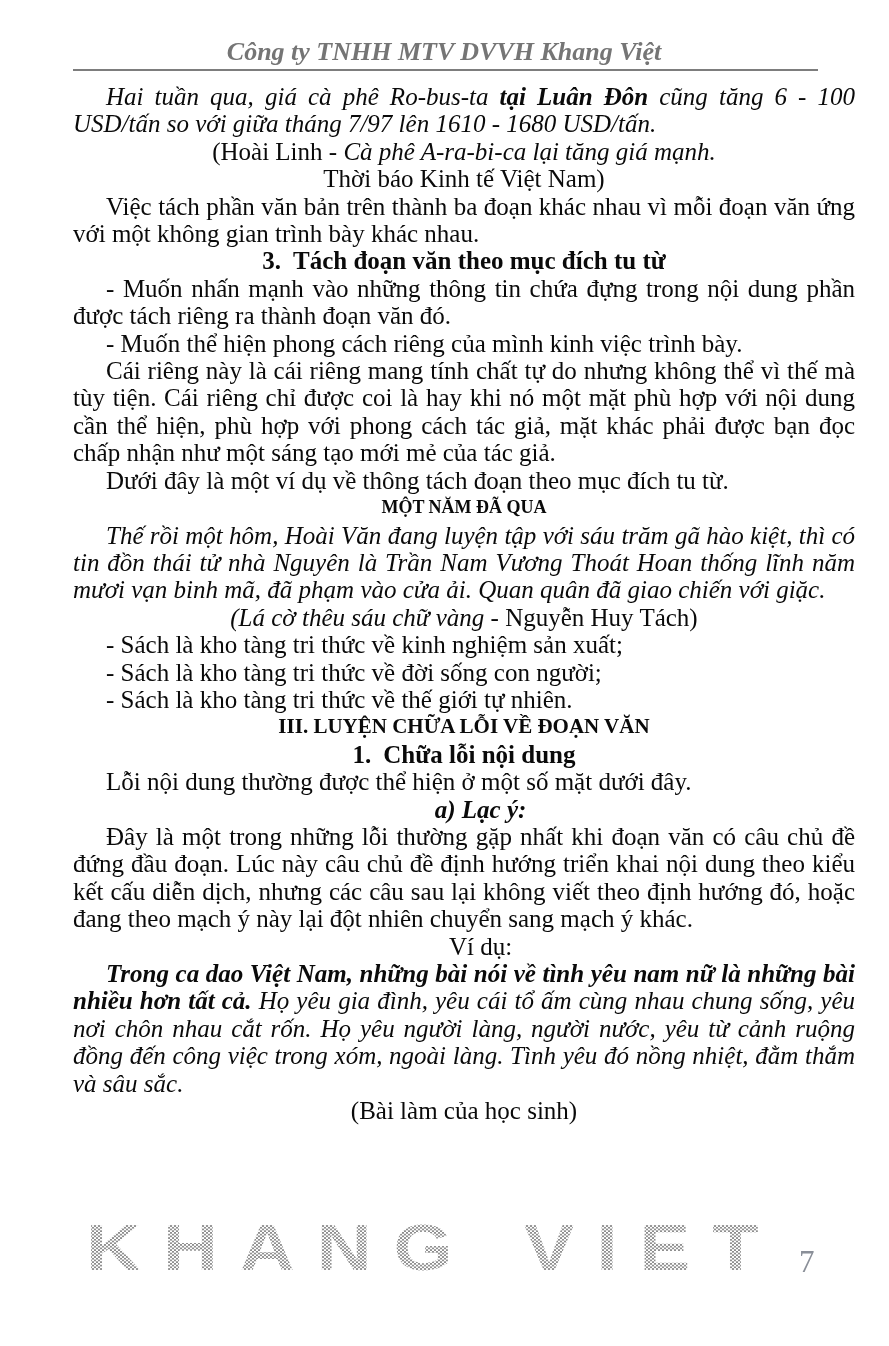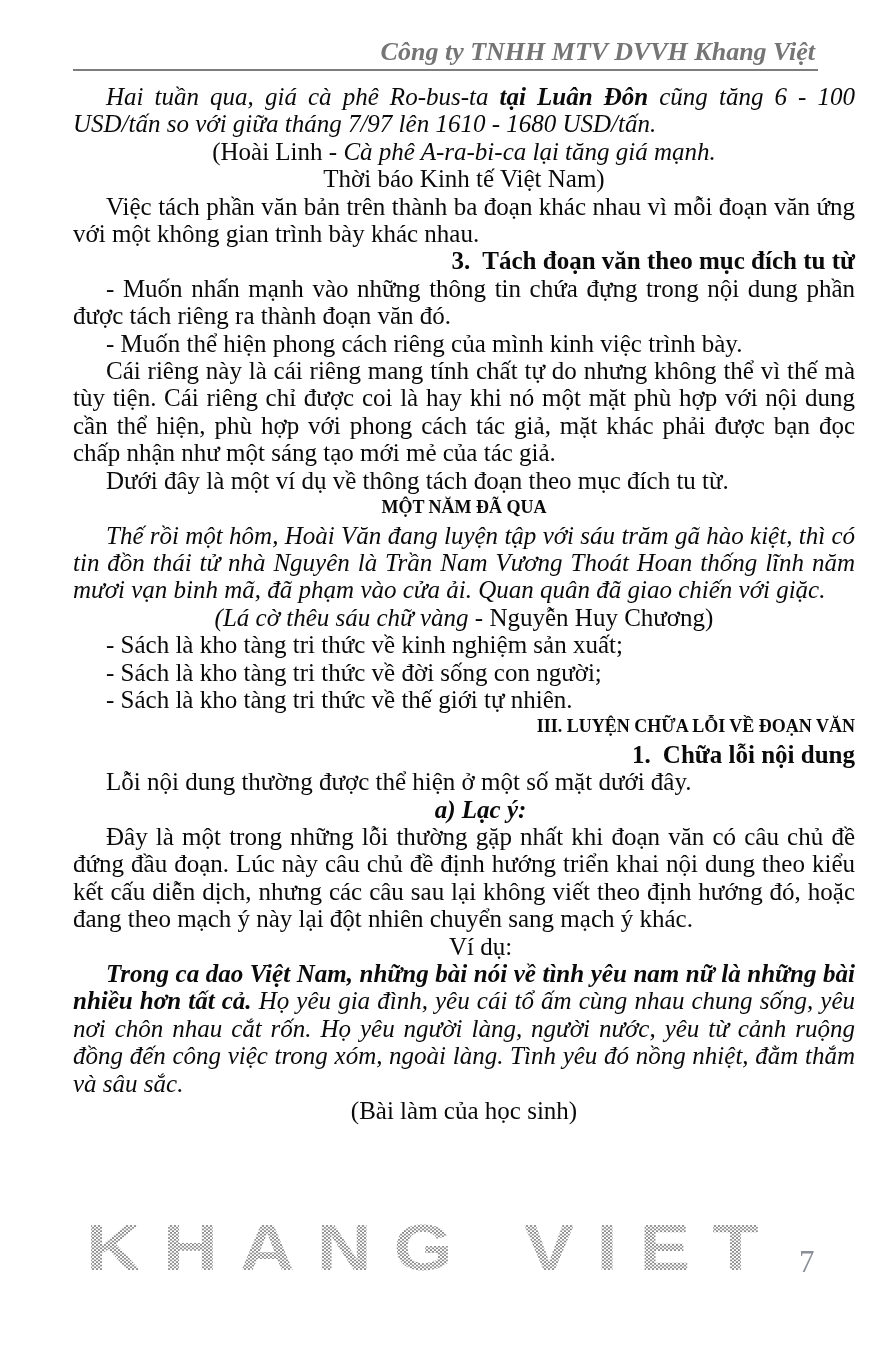--- a/index.html
+++ b/index.html
@@ -7,21 +7,21 @@
     position: relative;
     width: 889px;
     height: 1346px;
     background: #ffffff;
     overflow: hidden;
     font-family: "Liberation Serif", serif;
     color: #0a0a0a;
   }
   .header {
     margin: 38px 74px 0 73px;
-    text-align: right;
+    text-align: center;
     font-size: 26px;
     line-height: 28px;
     font-style: italic;
     font-weight: bold;
     color: #757575;
   }
   .rule {
     margin: 3px 71px 0 73px;
     height: 2px;
     background: #7d7d7d;
@@ -35,29 +35,29 @@
   .content p { margin: 0; padding: 0; }
   .para { text-align: justify; text-indent: 33px; }
   .italic { font-style: italic; }
   .bold { font-weight: bold; }
   .bolditalic { font-weight: bold; font-style: italic; }
   .attribution { text-align: center; text-indent: 0; }
   .attr-hoai-linh { margin-left: 210px; }
   .attr-thoi-bao { margin-left: 212px; }
   .attr-la-co { margin-left: 104px; }
   .attr-bai-lam { margin-left: 294px; }
-  .section-heading { font-weight: bold; text-indent: 0; text-align: right; }
+  .section-heading { font-weight: bold; text-indent: 0; text-align: center; }
   .num-gap { display: inline-block; margin-right: 12px; }
   .center-heading {
     text-align: center;
     font-weight: bold;
     font-size: 18px;
     text-indent: 0;
   }
-  .big-heading { font-size: 18px; }
+  .big-heading { font-size: 21px; }
   .sub-italic { font-weight: bold; font-style: italic; text-indent: 33px; text-align: center; }
   .indent-only { text-indent: 33px; text-align: center; }
   .watermark {
     position: absolute;
     left: 86px;
     top: 1220px;
     font-family: "Liberation Sans", sans-serif;
     font-weight: bold;
     font-size: 76px;
     line-height: 64px;
@@ -107,21 +107,21 @@
     <p class="para">- Muốn thể hiện phong cách riêng của mình kinh việc trình bày.</p>
 
     <p class="para">Cái riêng này là cái riêng mang tính chất tự do nhưng không thể vì thế mà tùy tiện. Cái riêng chỉ được coi là hay khi nó một mặt phù hợp với nội dung cần thể hiện, phù hợp với phong cách tác giả, mặt khác phải được bạn đọc chấp nhận như một sáng tạo mới mẻ của tác giả.</p>
 
     <p class="para">Dưới đây là một ví dụ về thông tách đoạn theo mục đích tu từ.</p>
 
     <p class="center-heading">MỘT NĂM ĐÃ QUA</p>
 
     <p class="para italic">Thế rồi một hôm, Hoài Văn đang luyện tập với sáu trăm gã hào kiệt, thì có tin đồn thái tử nhà Nguyên là Trần Nam Vương Thoát Hoan thống lĩnh năm mươi vạn binh mã, đã phạm vào cửa ải. Quan quân đã giao chiến với giặc.</p>
 
-    <p class="attribution attr-la-co"><span class="italic">(Lá cờ thêu sáu chữ vàng</span><span> - Nguyễn Huy Chương)</span></p>
+    <p class="attribution attr-la-co"><span class="italic">(Lá cờ thêu sáu chữ vàng</span><span> - Nguyễn Huy Tách)</span></p>
 
 
     <p class="para">- Sách là kho tàng tri thức về kinh nghiệm sản xuất;</p>
 
     <p class="para">- Sách là kho tàng tri thức về đời sống con người;</p>
 
     <p class="para">- Sách là kho tàng tri thức về thế giới tự nhiên.</p>
 
     <p class="section-heading big-heading">III. LUYỆN CHỮA LỖI VỀ ĐOẠN VĂN</p>
 

